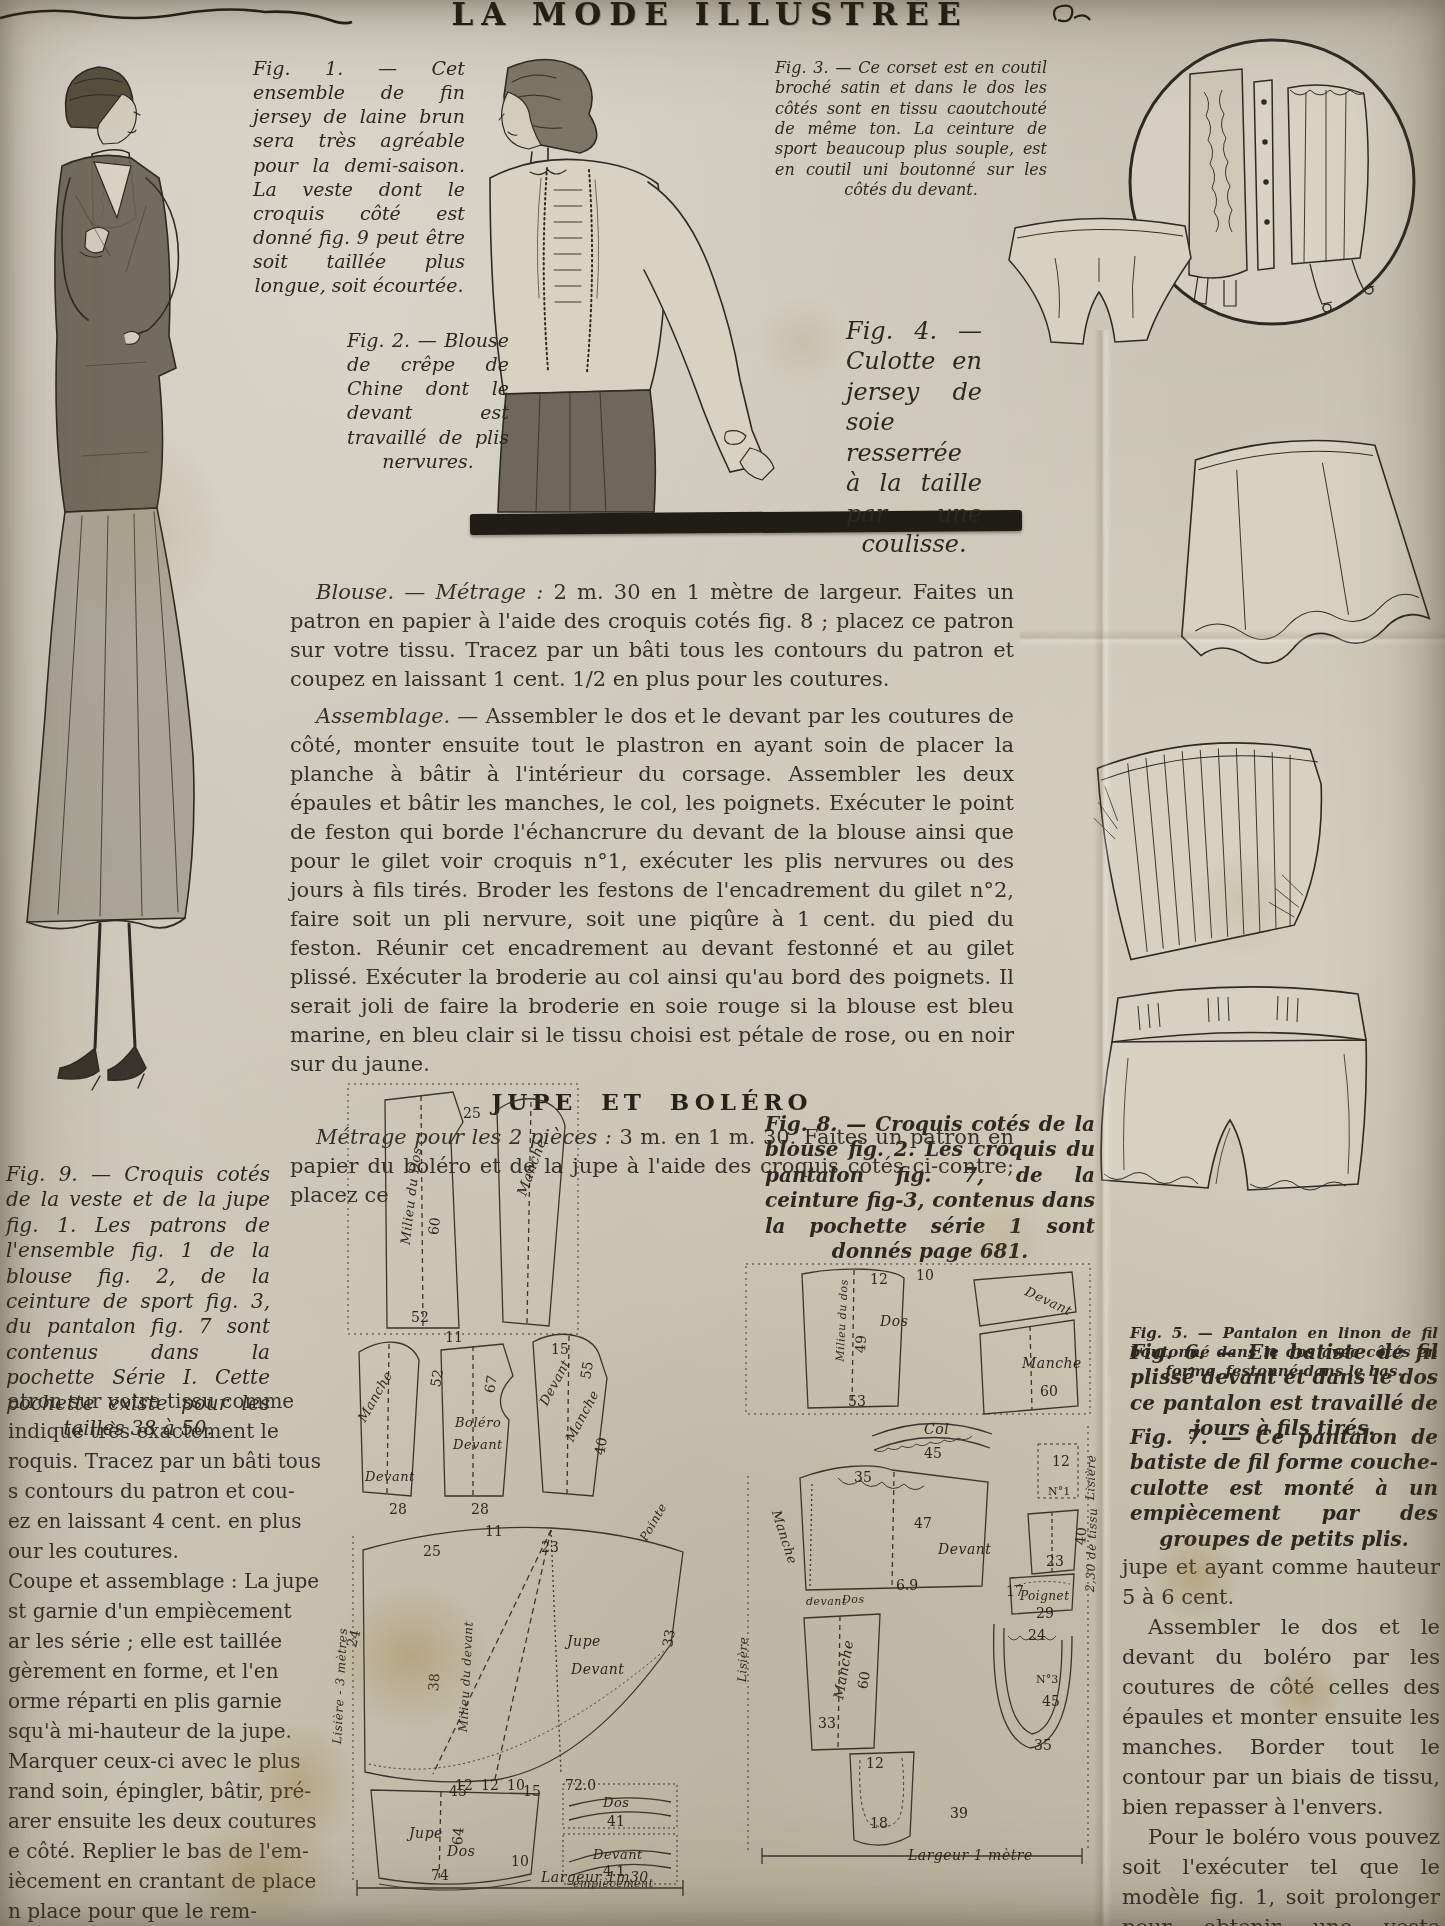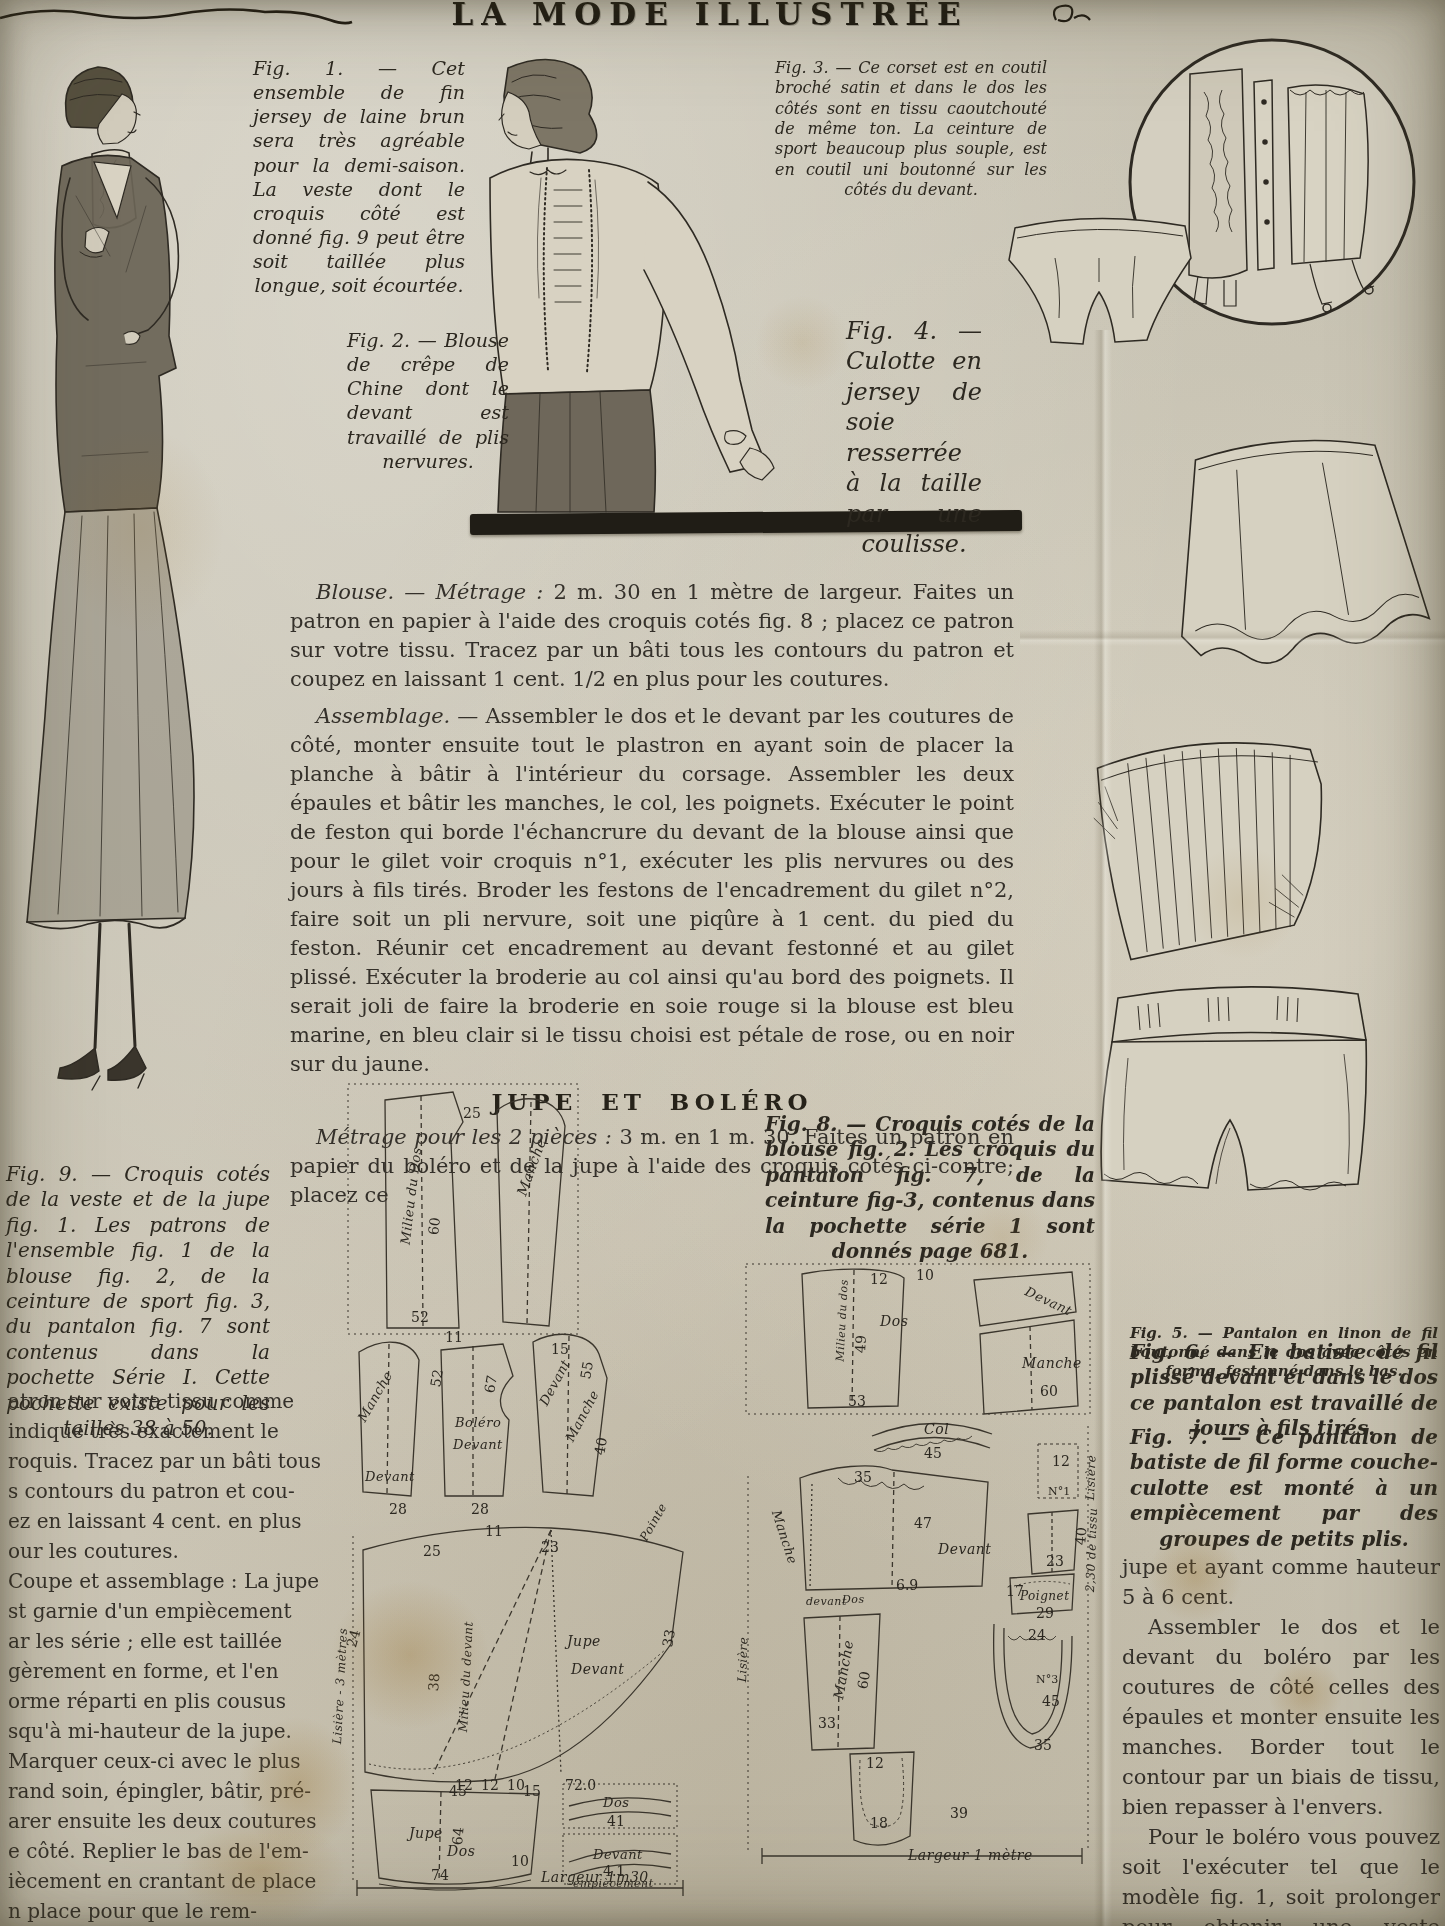--- a/index.html
+++ b/index.html
@@ -273,21 +273,21 @@
       <div>atron sur votre tissu comme</div>
       <div>indique très exactement le</div>
       <div>roquis. Tracez par un bâti tous</div>
       <div>s contours du patron et cou-</div>
       <div>ez en laissant 4 cent. en plus</div>
       <div>our les coutures.</div>
       <div>Coupe et assemblage : La jupe</div>
       <div>st garnie d'un empiècement</div>
       <div>ar les série ; elle est taillée</div>
       <div>gèrement en forme, et l'en</div>
-      <div>orme réparti en plis cousus</div>
+      <div>orme réparti en plis garnie</div>
       <div>squ'à mi-hauteur de la jupe.</div>
       <div>Marquer ceux-ci avec le plus</div>
       <div>rand soin, épingler, bâtir, pré-</div>
       <div>arer ensuite les deux coutures</div>
       <div>e côté. Replier le bas de l'em-</div>
       <div>iècement en crantant de place</div>
       <div>n place pour que le rem-</div>
     </div>
 
   <div class="abs right-col" style="left:1122px;top:1552px;width:318px">

